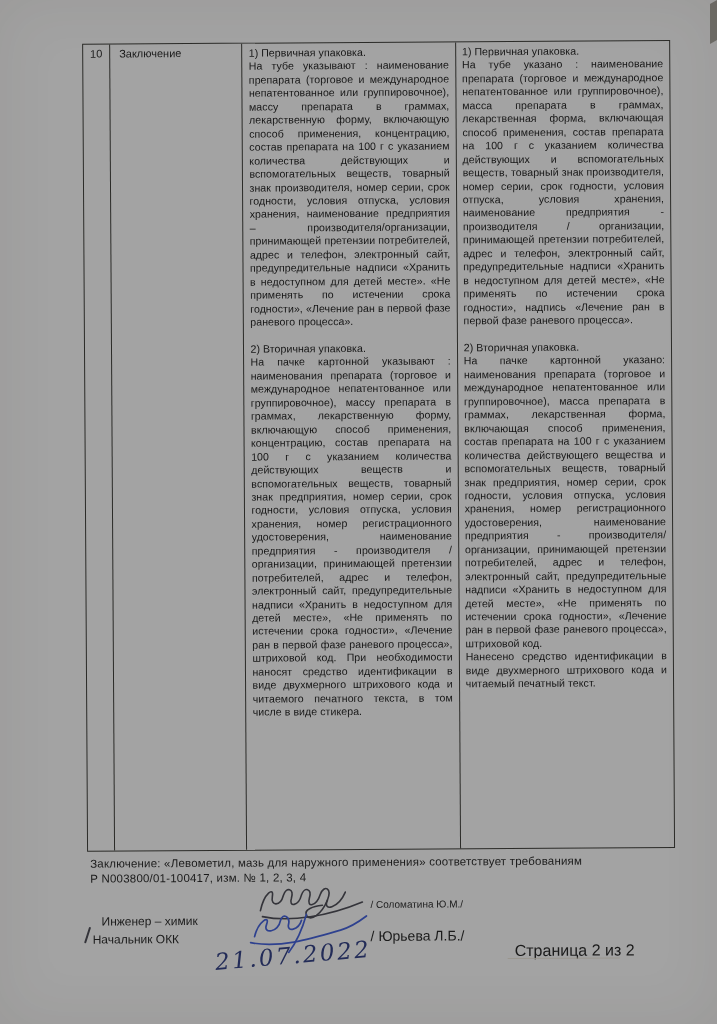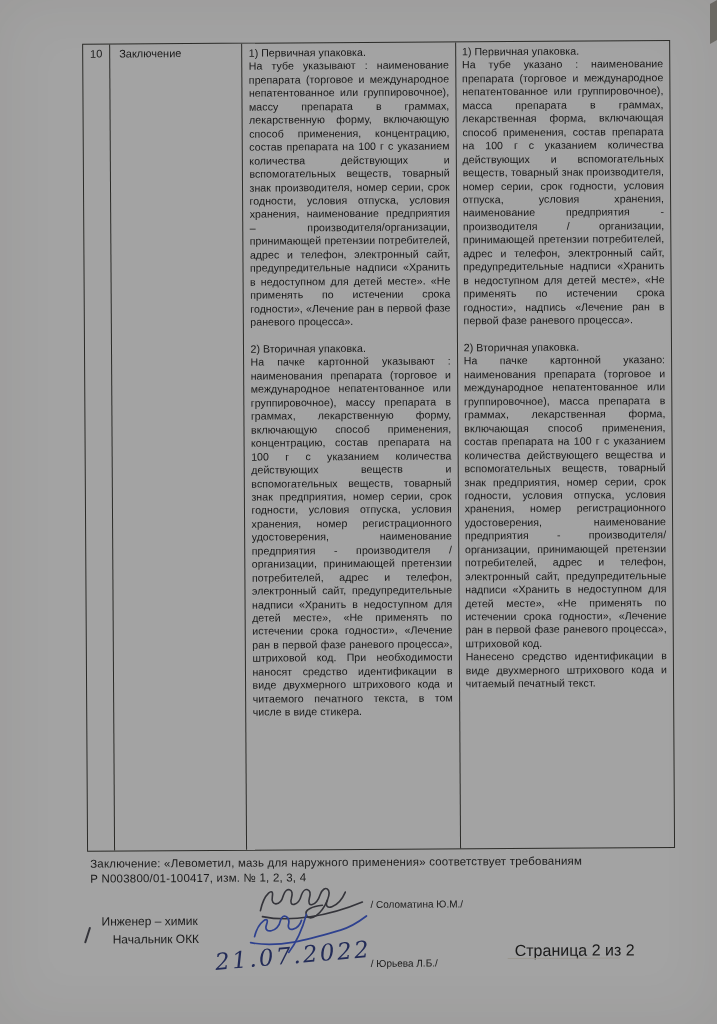--- a/index.html
+++ b/index.html
@@ -46,23 +46,23 @@
     text-align:justify;
     white-space:pre-line;
     letter-spacing:0.05px;
     color:#161616;
   }
   
   .abs{position:absolute;}
   .concl1{left:88px;top:856px;font-size:11.5px;width:580px;letter-spacing:0.2px;}
   .concl2{left:88px;top:871px;font-size:11.5px;letter-spacing:0.2px;}
   .role1{left:99px;top:899px;font-size:12px;margin-top:14px;}
-  .role2{left:90px;top:931px;font-size:12px;margin-left:20px;}
+  .role2{left:90px;top:931px;font-size:12px;}
   .name1{left:368px;top:899px;font-size:10px;}
-  .name2{left:368px;top:928px;font-size:10px;margin-top:30px;}
+  .name2{left:368px;top:928px;font-size:14px;}
   .pagenum{left:512px;top:943px;font-size:16px;}
   .pagenum-underline{left:505px;top:959px;width:112px;height:1px;background:#9a968e;}
   .sig1{left:248px;top:880px;}
   .sig2{left:244px;top:910px;}
   .ink-slash{
     left:84px;top:925px;width:2px;height:17px;background:#34343a;
     transform:rotate(18deg);border-radius:2px;
   }
   .hand-date{
     left:212px;top:942px;

